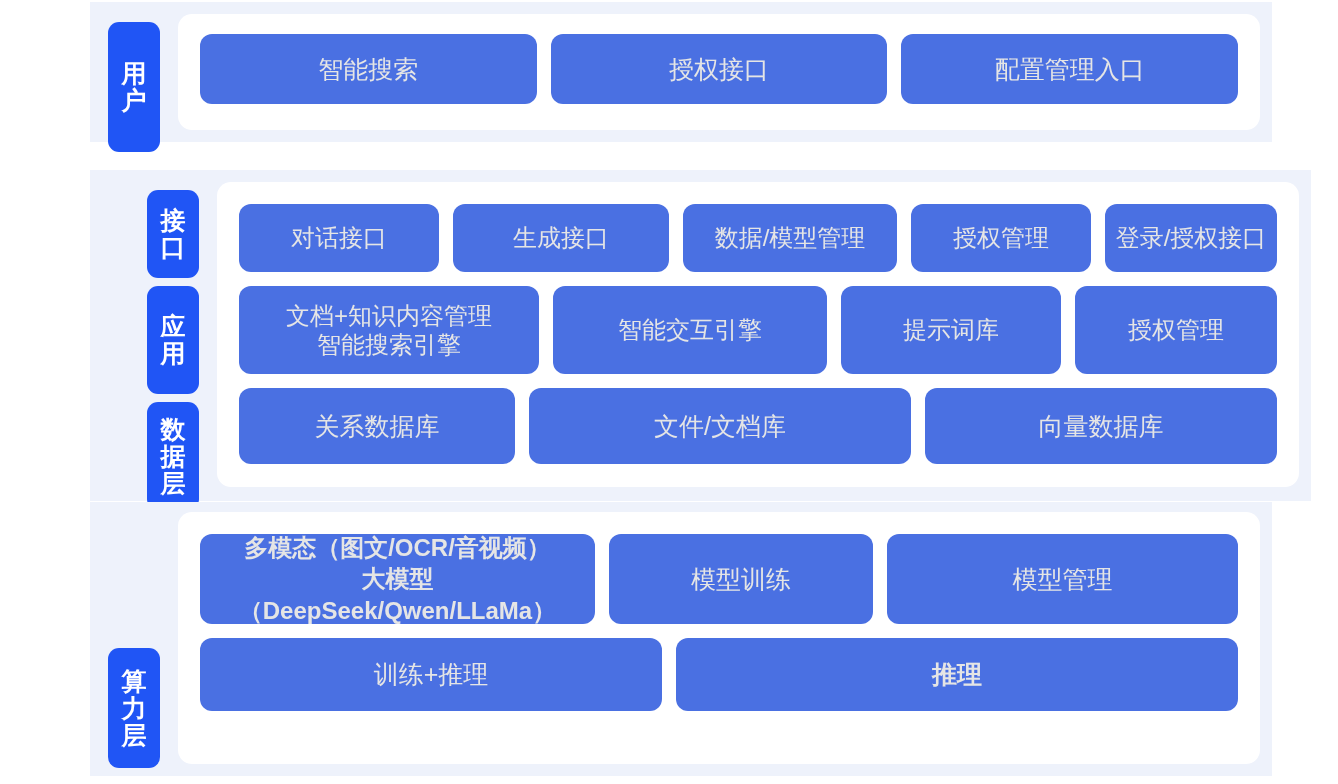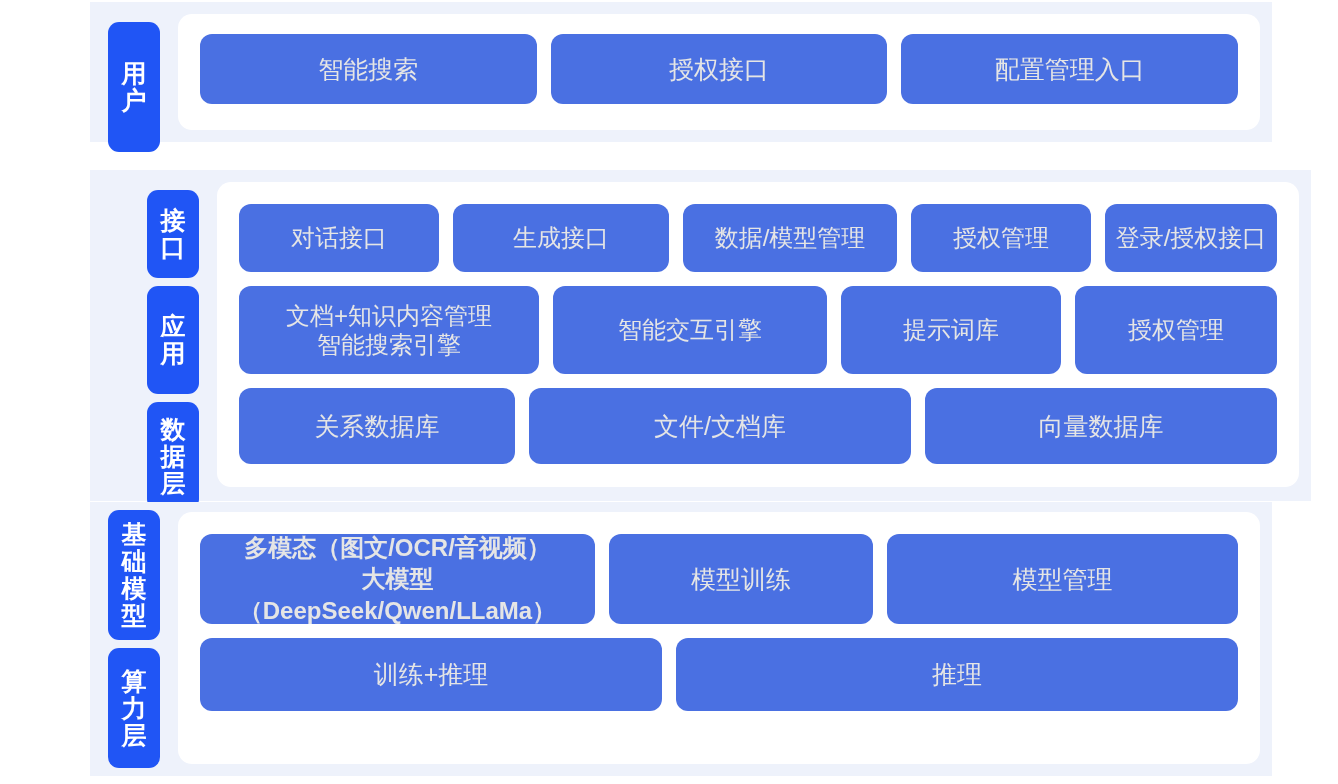--- a/index.html
+++ b/index.html
@@ -141,21 +141,21 @@
   .row-model { padding-top: 22px; }
   .row-model .box { height: 90px; }
   .box-model-1 { flex: 0 0 395px; font-size: 24px; line-height: 1.3; font-weight: bold; }
   .box-model-2 { flex: 0 0 264px; }
   .box-model-3 { flex: 1 1 auto; }
 
   
   .row-comp { margin-top: 18px; }
   .row-comp .box { height: 73px; }
   .box-comp-1 { flex: 0 0 462px; }
-  .box-comp-2 { flex: 1 1 auto; }
+  .box-comp-2 { flex: 1 1 auto; font-weight: bold; }
 </style>
 </head>
 <body>
 
 <div class="canvas">
 
   <div class="band band-users">
     <div class="rail">
       <div class="pill pill-users">用户</div>
     </div>
@@ -196,21 +196,20 @@
         <div class="box box-data-1">关系数据库</div>
         <div class="box box-data-3">文件/文档库</div>
         <div class="box box-data-2">向量数据库</div>
       </div>
 
     </div>
   </div>
 
   <div class="band band-base">
     <div class="rail">
-      <div class="pill pill-base">基础模型</div>
       <div class="pill pill-comp">算力层</div>
     </div>
     <div class="panel">
 
       <div class="row row-model">
         <div class="box box-model-1">多模态（图文/OCR/音视频）
 大模型（DeepSeek/Qwen/LLaMa）</div>
         <div class="box box-model-2">模型训练</div>
         <div class="box box-model-3">模型管理</div>
       </div>

